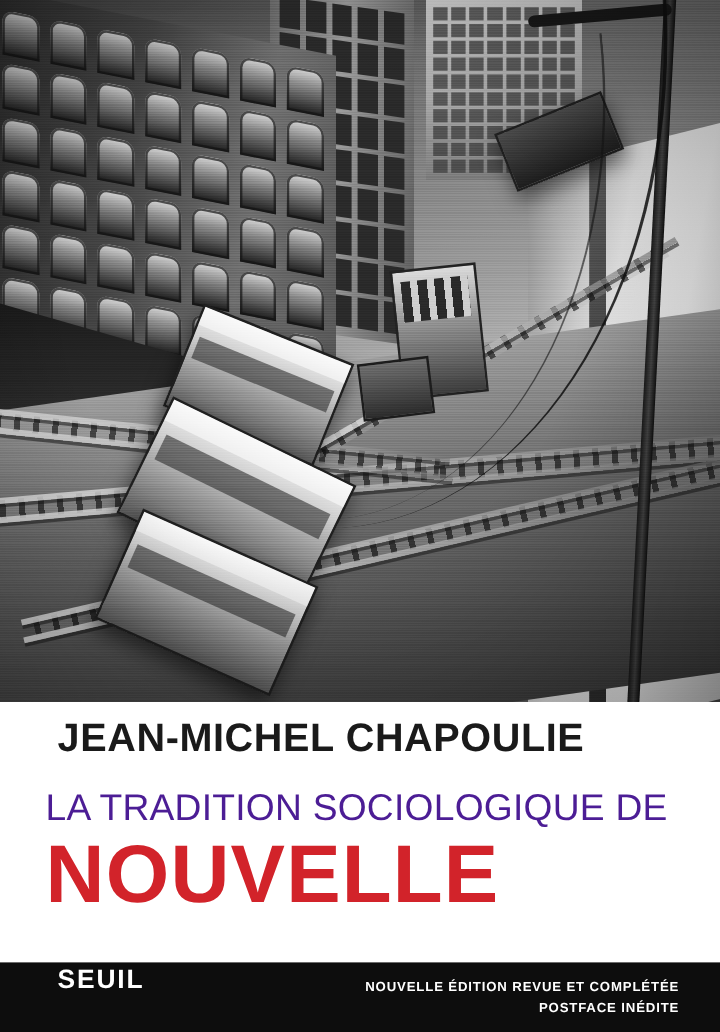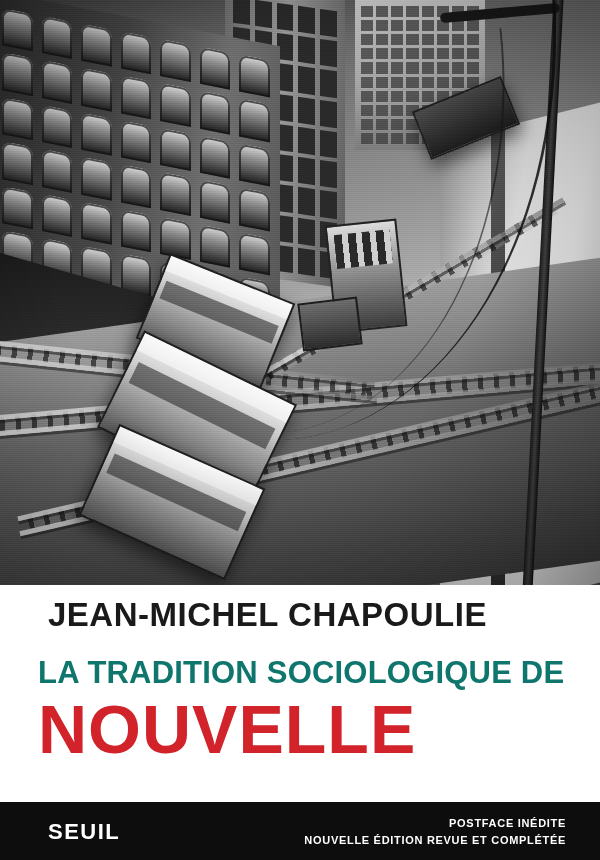--- a/index.html
+++ b/index.html
@@ -198,23 +198,23 @@
     font-weight: 700;
     letter-spacing: .5px;
     color: #1a1a1a;
     white-space: nowrap;
     font-family: "Liberation Sans", sans-serif;
   }
   .title-line {
     position: absolute;
     left: 38px; top: 70px;
     font-size: 31px;
-    font-weight: 700;
+    font-weight: 400;
     letter-spacing: .2px;
-    color: #0f766e;
+    color: #4c1d95;
     white-space: nowrap;
   }
   .title-main {
     position: absolute;
     left: 38px; top: 110px;
     font-size: 68px;
     font-weight: 700;
     letter-spacing: 1px;
     color: #d2232a;
     line-height: 1;
@@ -223,21 +223,21 @@
 
   .footer-bar {
     position: absolute;
     left: 0; bottom: 0;
     width: 600px;
     height: 58px;
     background: #0d0d0d;
   }
   .publisher {
     position: absolute;
-    left: 48px; top: 17px;
+    left: 48px; top: 1px;
     color: #ffffff;
     font-size: 22px;
     font-weight: 700;
     letter-spacing: 1.5px;
   }
   .edition-note {
     position: absolute;
     right: 34px; top: 13px;
     text-align: right;
     color: #ffffff;
@@ -494,19 +494,19 @@
   </div>
 
   <div class="textblock">
     <div class="author">JEAN-MICHEL CHAPOULIE</div>
     <div class="title-line">LA TRADITION SOCIOLOGIQUE DE</div>
     <div class="title-main">NOUVELLE</div>
 
     <div class="footer-bar">
       <div class="publisher">SEUIL</div>
       <div class="edition-note">
+        <div>NOUVELLE ÉDITION REVUE ET COMPLÉTÉE</div>
         <div>POSTFACE INÉDITE</div>
-        <div>NOUVELLE ÉDITION REVUE ET COMPLÉTÉE</div>
       </div>
     </div>
   </div>
 
 </div>
 
 </body></html>

